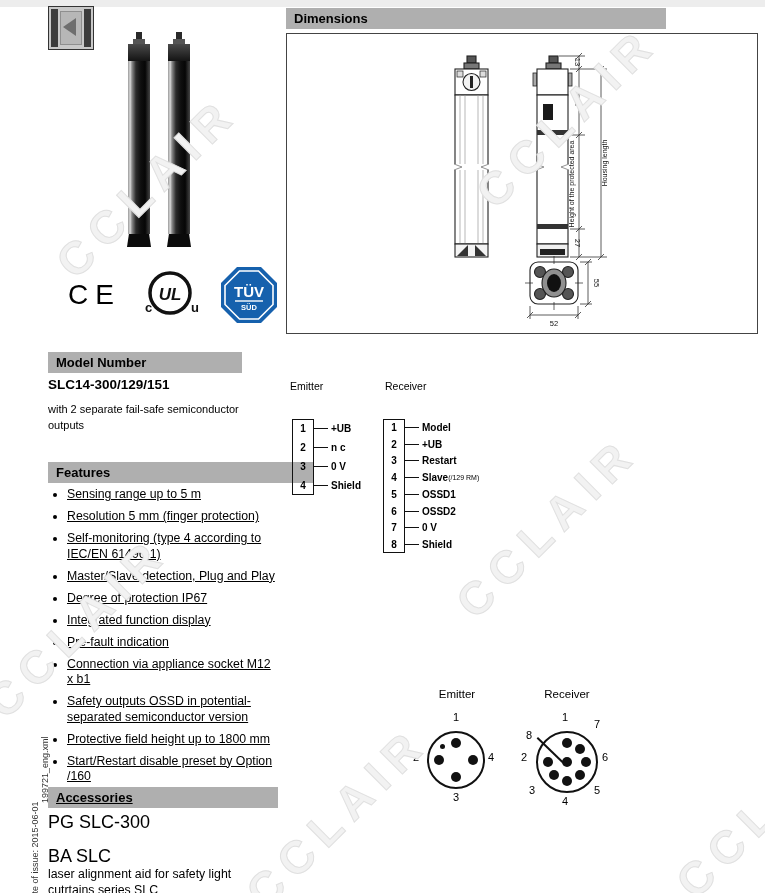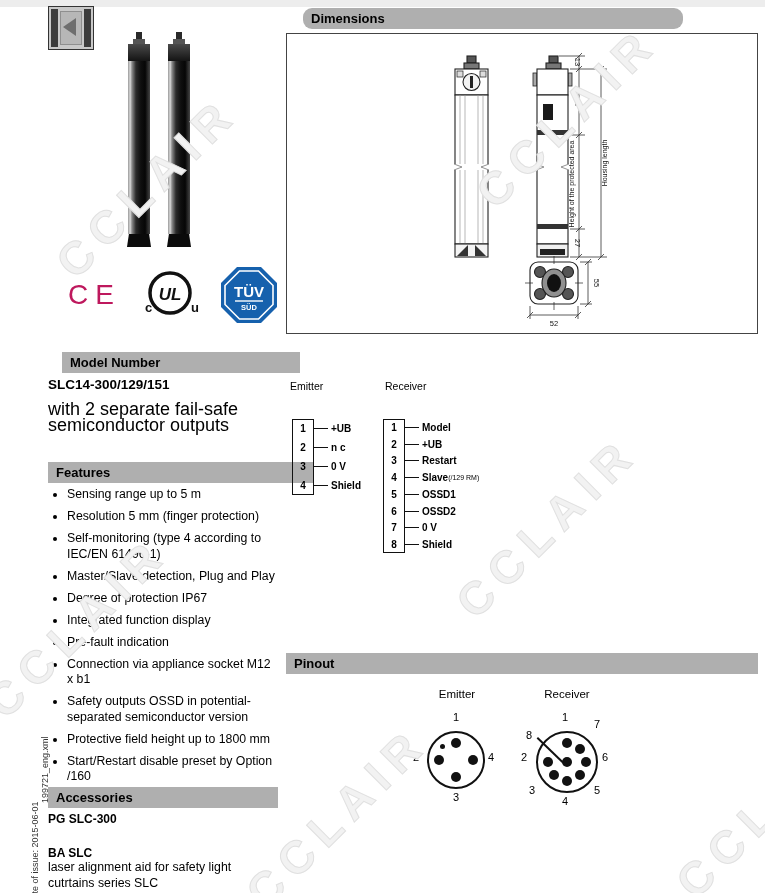--- a/index.html
+++ b/index.html
@@ -28,25 +28,25 @@
   .tower .nub{position:absolute;left:8px;top:0;width:6px;height:8px;background:#2a2a2a;}
   .tower .nub2{position:absolute;left:5px;top:7px;width:12px;height:6px;background:#555;}
   .tower .cap{position:absolute;left:0;top:12px;width:22px;height:17px;
               background:linear-gradient(180deg,#4a4a4a,#141414);}
   .tower .body{position:absolute;left:0;top:29px;width:22px;bottom:13px;
                background:linear-gradient(90deg,#9a9a9a 0%,#d9d9d9 10%,#8a8a8a 18%,#2b2b2b 36%,#0f0f0f 58%,#060606 78%,#454545 100%);}
   .tower .foot{position:absolute;left:-1px;bottom:0;width:24px;height:13px;background:#0b0b0b;
                clip-path:polygon(0 100%,8% 0,92% 0,100% 100%);}
   .certs{position:absolute;left:20px;top:262px;width:210px;height:66px;display:flex;
          align-items:center;justify-content:space-between;z-index:2;}
-  .ce{font-size:28px;letter-spacing:7px;color:#be185d;font-weight:400;}
-  
-  .feat-list{position:absolute;left:0;top:487px;width:232px;margin:0;padding:0 0 0 19px;z-index:2;}
+  .ce{font-size:28px;letter-spacing:7px;color:#000000;font-weight:400;}
+  
+  .feat-list{position:absolute;left:0;top:487px;width:232px;margin:0;padding:0 0 0 19px;z-index:2;text-decoration:underline;}
   .feat-list li{font-size:12.3px;line-height:15.5px;margin-bottom:6.5px;width:212px;}
-  .acc-name{font-size:12px;font-weight:bold;}
+  .acc-name{font-size:18px;font-weight:normal;}
   .acc-desc{font-size:12.3px;line-height:15.5px;}
   
   #rightcol{position:absolute;left:285px;top:0;width:475px;height:893px;}
   .dimsbox{position:absolute;left:1px;top:33px;width:472px;height:301px;border:1px solid #444;
            box-sizing:border-box;z-index:1;background:#fff;}
   .small-lb{font-size:10.5px;}
   
   .conn{position:absolute;z-index:2;}
   .conn .frame{position:absolute;left:0;top:0;width:22px;height:100%;
                border:1.5px solid #111;box-sizing:border-box;}
@@ -120,52 +120,52 @@
       </svg>
       <svg width="58" height="60" viewBox="0 0 58 60">
         <polygon points="17,2 41,2 57,18 57,42 41,58 17,58 1,42 1,18" fill="#1661ad"></polygon>
         <polygon points="19.5,6 38.5,6 53,20.5 53,39.5 38.5,54 19.5,54 5,39.5 5,20.5" fill="none" stroke="#fff" stroke-width="1.6"></polygon>
         <text x="29" y="32" font-size="15" font-weight="bold" text-anchor="middle" fill="#fff">TÜV</text>
         <line x1="15" y1="36" x2="43" y2="36" stroke="#fff" stroke-width="1.4"></line>
         <text x="29" y="45" font-size="7.5" font-weight="bold" text-anchor="middle" fill="#fff">SÜD</text>
       </svg>
     </div>
 
-    <div class="hdr" style="left:14px;top:352px;width:238px;">Model Number</div>
+    <div class="hdr" style="left:0;top:352px;width:194px;">Model Number</div>
     <div class="txt" style="left:0;top:377px;font-size:13.5px;font-weight:bold;">SLC14-300/129/151</div>
-    <div class="txt" style="left:0;top:402px;font-size:18px;line-height:15.5px;width:226px;">with 2 separate fail-safe semiconductor outputs</div>
+    <div class="txt" style="left:0;top:402px;font-size:11px;line-height:15.5px;width:226px;">with 2 separate fail-safe semiconductor outputs</div>
 
     <div class="hdr" style="left:0;top:462px;width:265px;">Features</div>
     <ul class="feat-list">
       <li>Sensing range up to 5 m</li>
       <li>Resolution 5 mm (finger protection)</li>
       <li>Self-monitoring (type 4 according to IEC/EN 61496-1)</li>
       <li>Master/Slave detection, Plug and Play</li>
       <li>Degree of protection IP67</li>
       <li>Integrated function display</li>
       <li>Pre-fault indication</li>
       <li>Connection via appliance socket M12 x b1</li>
       <li>Safety outputs OSSD in potential-separated semiconductor version</li>
       <li>Protective field height up to 1800 mm</li>
       <li>Start/Restart disable preset by Option /160</li>
     </ul>
 
-    <div class="hdr" style="left:0;top:787px;width:230px;">Accessories</div>
+    <div class="hdr" style="left:0;top:787px;width:230px;text-decoration:underline;">Accessories</div>
     <div class="txt" style="left:0;top:812px;width:230px;">
       <div class="acc-name">PG SLC-300</div>
     </div>
     <div class="txt" style="left:0;top:846px;width:230px;">
       <div class="acc-name">BA SLC</div>
       <div class="acc-desc">laser alignment aid for safety light cutrtains series SLC</div>
     </div>
   </div>
 
   <div id="rightcol">
 
-    <div class="hdr" style="left:18px;top:8px;width:380px;border-radius:9px;">Dimensions</div>
+    <div class="hdr" style="left:1px;top:8px;width:380px;">Dimensions</div>
     <div class="dimsbox">
       <svg width="470" height="299" viewBox="0 0 470 299">
 
         <g stroke="#222" stroke-width="1.1" fill="#fff">
           <rect x="180" y="22" width="9" height="7" fill="#555"></rect>
           <rect x="177" y="29" width="15" height="6" fill="#777"></rect>
           <rect x="168" y="35" width="33" height="26"></rect>
           <circle cx="184.5" cy="48" r="8.5" fill="#f2f2f2"></circle>
           <rect x="183" y="42" width="3" height="12" fill="#222" stroke="none"></rect>
           <rect x="170" y="37" width="6" height="6" fill="#ddd" stroke-width="0.7"></rect>
@@ -321,21 +321,20 @@
             <span class="lbl">0 V</span>
           </div>
         <div class="row">
             <span class="num">8</span>
             <span class="tick"></span>
             <span class="lbl">Shield</span>
           </div>
       </div>
     </div>
 
-    <div class="hdr" style="left:1px;top:653px;width:472px;">Pinout</div>
     <div class="txt" style="left:142px;top:688px;width:60px;text-align:center;font-size:11.5px;">Emitter</div>
     <div class="txt" style="left:247px;top:688px;width:70px;text-align:center;font-size:11.5px;">Receiver</div>
 
     <div class="pcirc" style="left:142px;top:731px;width:54px;height:54px;">
       <div class="pdot" style="left:22px;top:5px;"></div>
       <div class="pdot" style="left:5px;top:22px;"></div>
       <div class="pdot" style="left:22px;top:39px;"></div>
       <div class="pdot" style="left:39px;top:22px;"></div>
       <div class="pdot small" style="left:11px;top:11px;"></div>
     </div>

